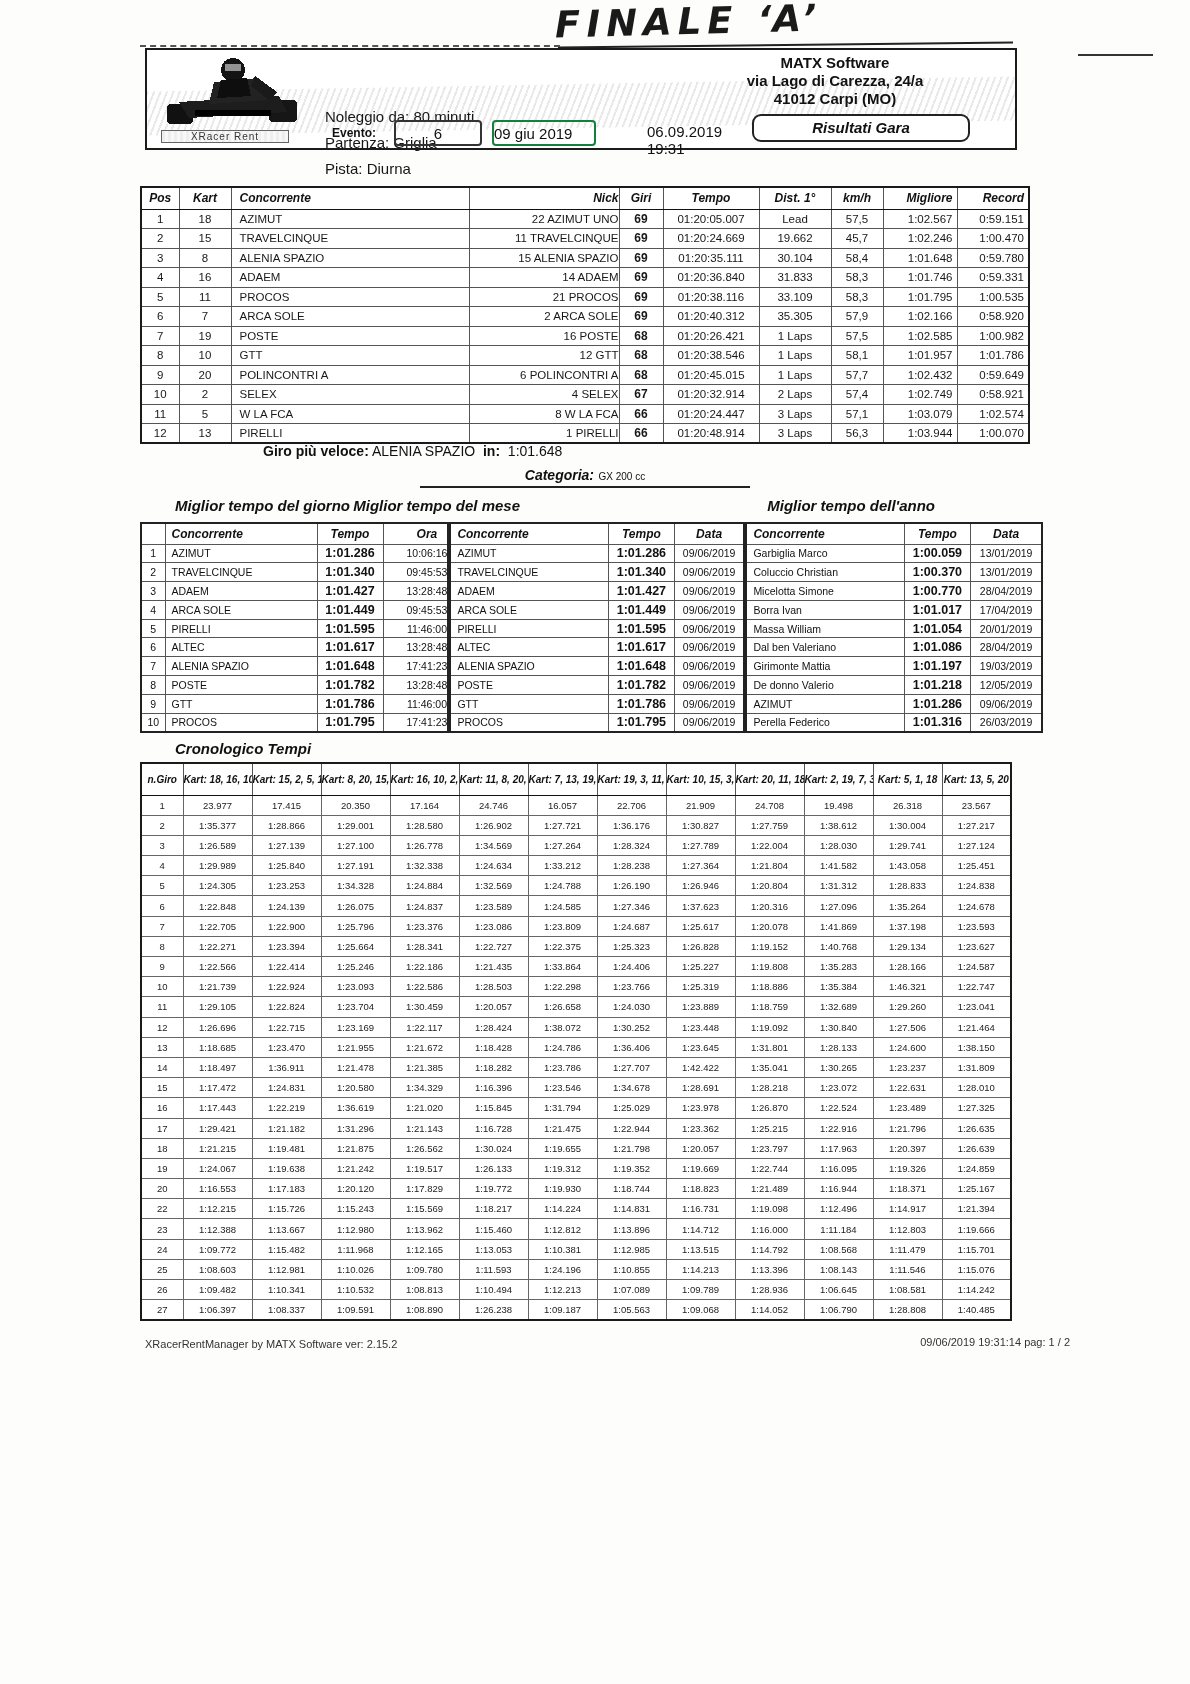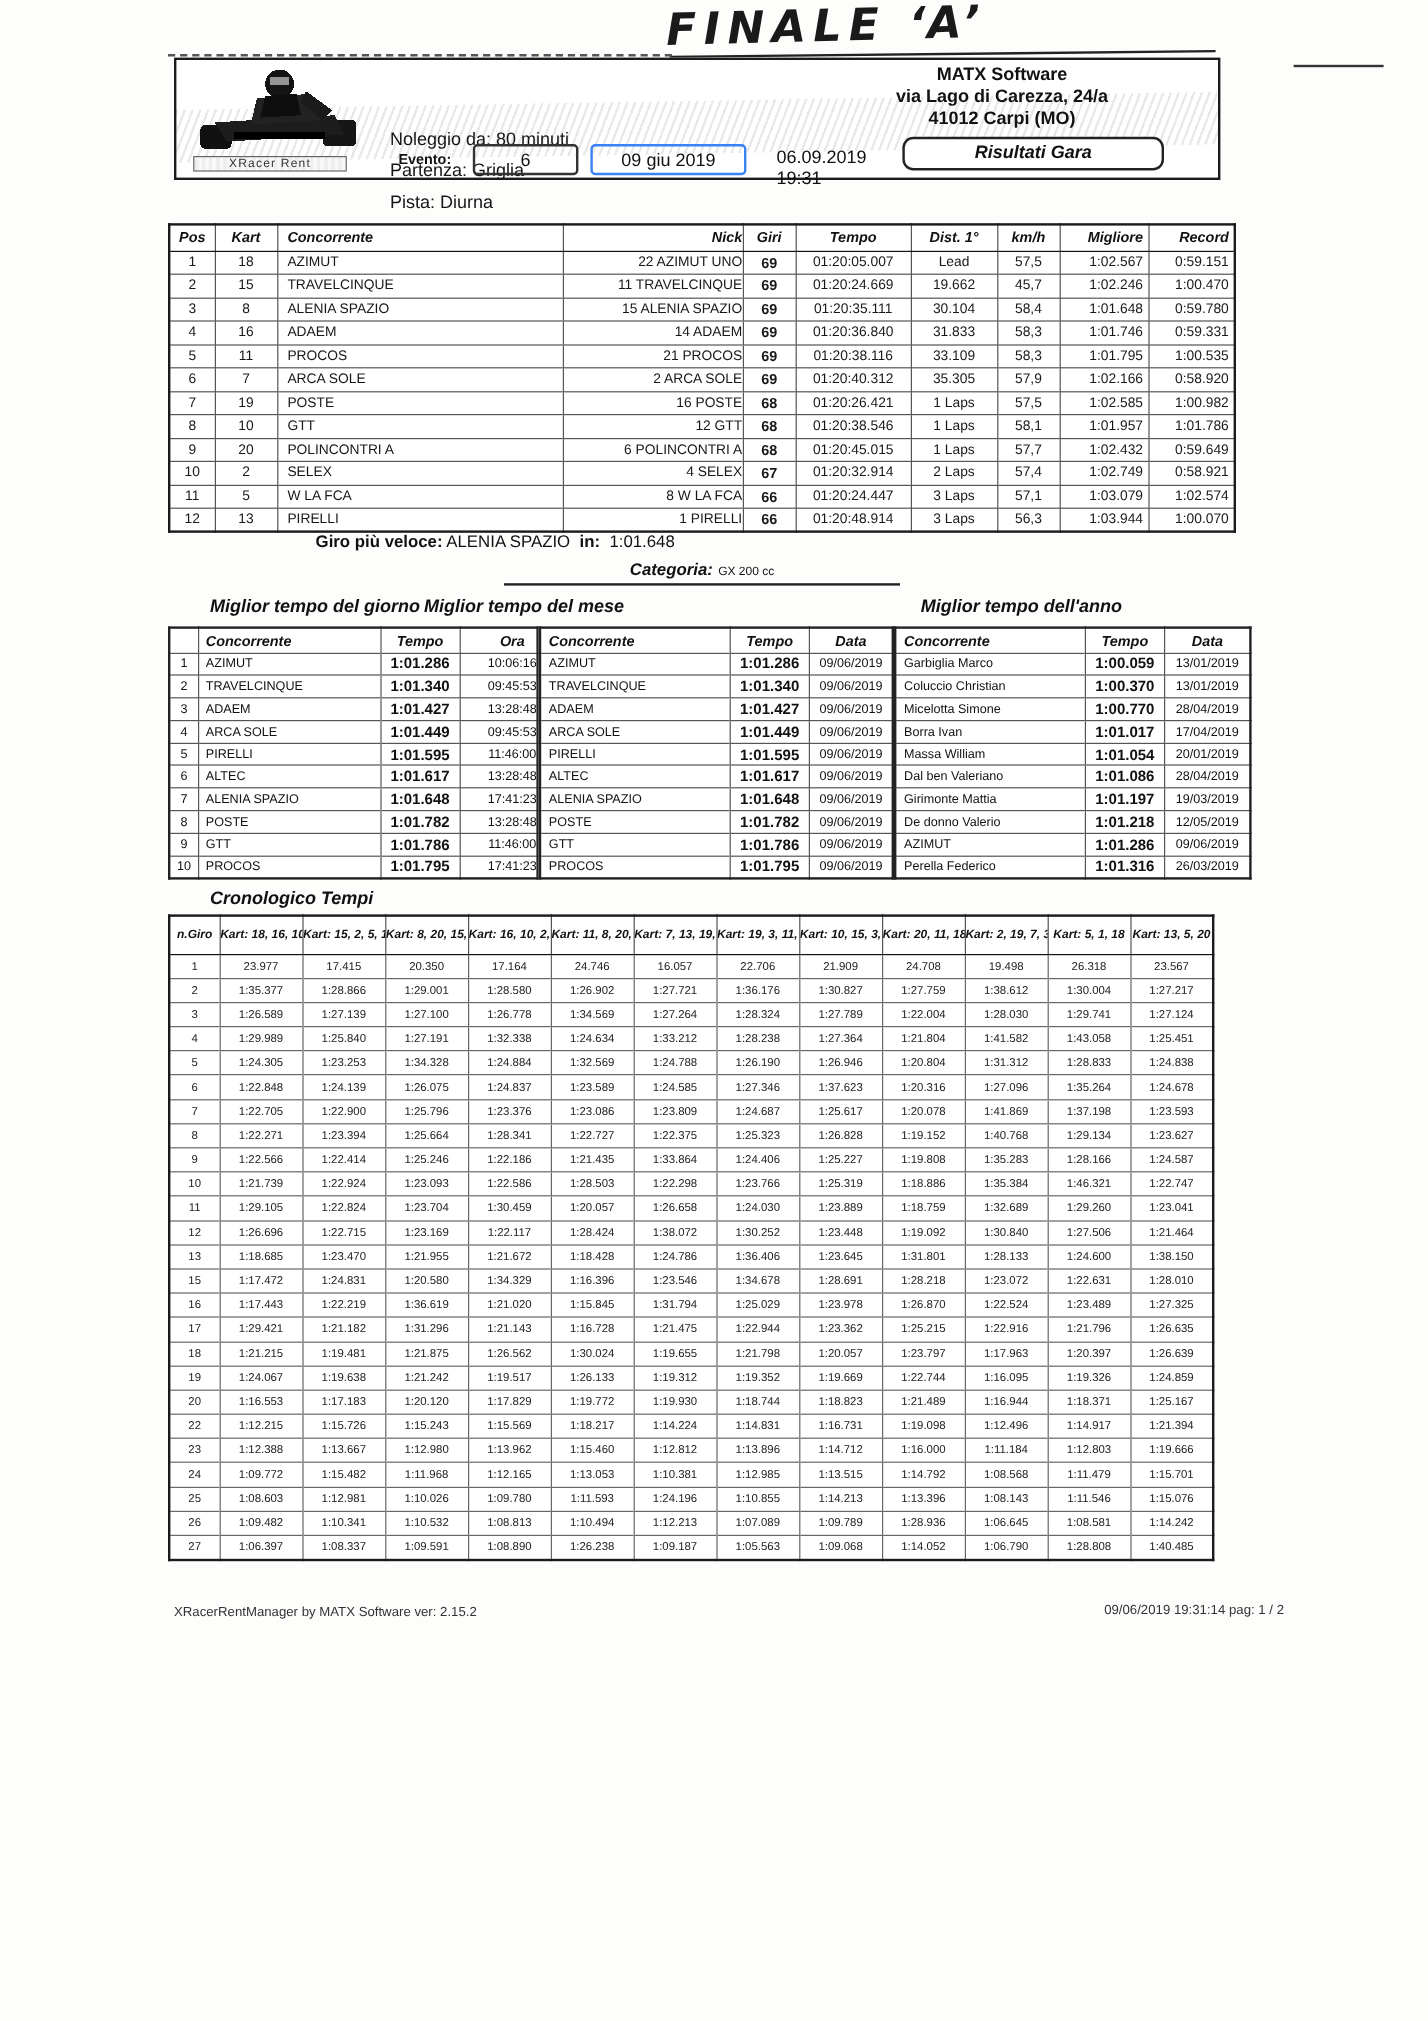--- a/index.html
+++ b/index.html
@@ -35,22 +35,22 @@
     background:repeating-linear-gradient(90deg,#eee 0 3px,#f8f8f8 3px 6px);
   }
   .info-lines { position:absolute; left:178px; top:6px; font-size:15px; line-height:26px; color:#161616;margin-top:48px; }
   .evento-row { position:absolute; left:185px; top:70px; height:26px; }
   .evento-label { position:absolute; left:0; top:6px; font-size:12px; font-weight:bold; }
   .evento-num {
     position:absolute; left:62px; top:0; width:88px; height:26px; border:2px solid #333;
     border-radius:4px; text-align:center; font-size:15px; line-height:23px;
   }
   .evento-date {
-    position:absolute; left:160px; top:0; width:130px; height:26px; border:2px solid #3b82f6;
-    border-radius:4px; text-align:center; font-size:15px; line-height:23px;
+    position:absolute; left:160px; top:0; width:104px; height:26px; border:2px solid #15803d;
+    border-radius:4px; text-align:left; font-size:15px; line-height:23px;
   }
   .print-dt { position:absolute; left:315px; top:3px; font-size:15px; }
   .company { position:absolute; right:40px; top:4px; width:280px; text-align:center; font-size:15px; font-weight:bold; line-height:18px; }
   .report-title-box {
     position:absolute; right:45px; top:64px; width:218px; height:28px;
     border:2px solid #222; border-radius:9px; background:#fff;
     text-align:center; font-size:15px; font-weight:bold; font-style:italic; line-height:24px;
   }
   
   table { border-collapse:collapse; table-layout:fixed; background:#fff; }
@@ -752,20 +752,35 @@
           <td>1:18.428</td>
           <td>1:24.786</td>
           <td>1:36.406</td>
           <td>1:23.645</td>
           <td>1:31.801</td>
           <td>1:28.133</td>
           <td>1:24.600</td>
           <td>1:38.150</td>
         </tr>
         <tr>
+          <td>14</td>
+          <td>1:18.497</td>
+          <td>1:36.911</td>
+          <td>1:21.478</td>
+          <td>1:21.385</td>
+          <td>1:18.282</td>
+          <td>1:23.786</td>
+          <td>1:27.707</td>
+          <td>1:42.422</td>
+          <td>1:35.041</td>
+          <td>1:30.265</td>
+          <td>1:23.237</td>
+          <td>1:31.809</td>
+        </tr>
+        <tr>
           <td>15</td>
           <td>1:17.472</td>
           <td>1:24.831</td>
           <td>1:20.580</td>
           <td>1:34.329</td>
           <td>1:16.396</td>
           <td>1:23.546</td>
           <td>1:34.678</td>
           <td>1:28.691</td>
           <td>1:28.218</td>

